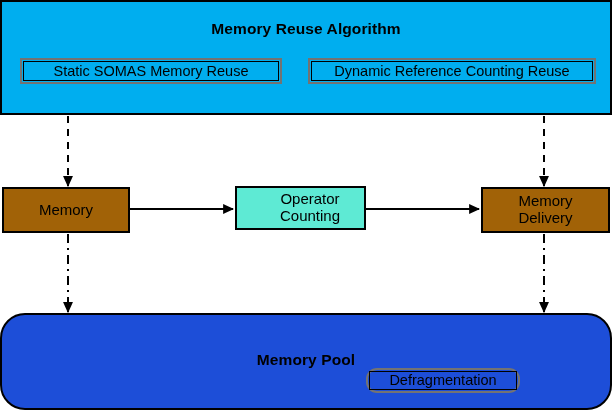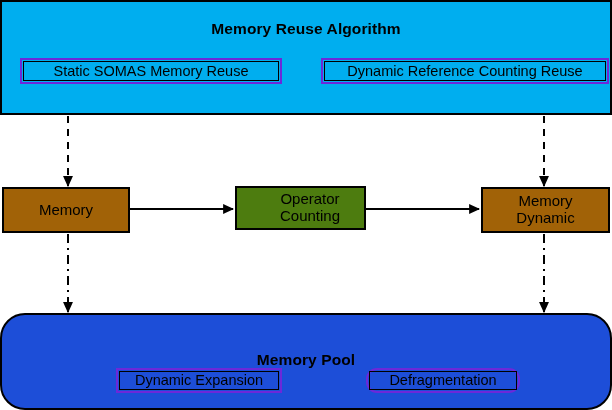--- a/index.html
+++ b/index.html
@@ -51,21 +51,21 @@
     color: #000000;
     letter-spacing: 0.1px;
   }
   #algorithm-title { top: 18px; }
   #pool-title { top: 36px; }
 
   
   .inset-box {
     position: absolute;
     box-sizing: border-box;
-    border: 2px solid #6d28d9;
+    border: 2px solid #737373;
     background: transparent;
     display: flex;
     align-items: center;
     justify-content: center;
     font-size: 14.5px;
     color: #000000;
     white-space: nowrap;
     line-height: 1;
   }
   .inset-box::after {
@@ -83,21 +83,20 @@
     left: 20px;
     top: 58px;
     width: 262px;
     height: 26px;
   }
   #box-dynamic-refcount {
     left: 308px;
     top: 58px;
     width: 288px;
     height: 26px;
-    margin-left: 13px;
   }
   #box-dynamic-expansion {
     left: 116px;
     top: 368px;
     width: 166px;
     height: 25px;
   }
   #box-defragmentation {
     left: 366px;
     top: 368px;
@@ -113,21 +112,21 @@
     border: 2px solid #000000;
     display: flex;
     align-items: center;
     justify-content: center;
     text-align: center;
     font-size: 15px;
     line-height: 1.12;
     color: #000000;
   }
   .node-yellow { background: #a16207; }
-  .node-white  { background: #4d7c0f; padding-left: 19px; }
+  .node-white  { background: #5eead4; padding-left: 19px; }
 
   #node-memory-application {
     left: 2px;
     top: 187px;
     width: 128px;
     height: 46px;
   }
   #node-operator-delivery {
     left: 235px;
     top: 186px;
@@ -161,21 +160,20 @@
   </div>
 
   <div class="inset-box" id="box-static-somas">Static SOMAS Memory Reuse</div>
 
   <div class="inset-box" id="box-dynamic-refcount">Dynamic Reference Counting Reuse</div>
 
   <div class="panel" id="pool-panel">
     <div class="panel-title" id="pool-title">Memory Pool</div>
   </div>
 
-  <div class="inset-box" id="box-dynamic-expansion">Dynamic Expansion</div>
 
   <div class="inset-box" id="box-defragmentation">Defragmentation</div>
 
   <svg id="connectors" viewBox="0 0 612 410" width="612" height="410" xmlns="http://www.w3.org/2000/svg">
     <defs>
       <marker id="arrow-solid" viewBox="0 0 10 10" refX="9" refY="5" markerWidth="5.5" markerHeight="5.5" orient="auto-start-reverse">
         <path d="M 0 0.5 L 10 5 L 0 9.5 z" fill="#000000"></path>
       </marker>
     </defs>
 
@@ -201,17 +199,17 @@
   <div class="node node-white" id="node-operator-delivery">
     <div>
       <div>Operator</div>
       <div>Counting</div>
     </div>
   </div>
 
   <div class="node node-yellow" id="node-memory-release">
     <div>
       <div>Memory</div>
-      <div>Dynamic</div>
+      <div>Delivery</div>
     </div>
   </div>
 
 </div>
 
 </body></html>

